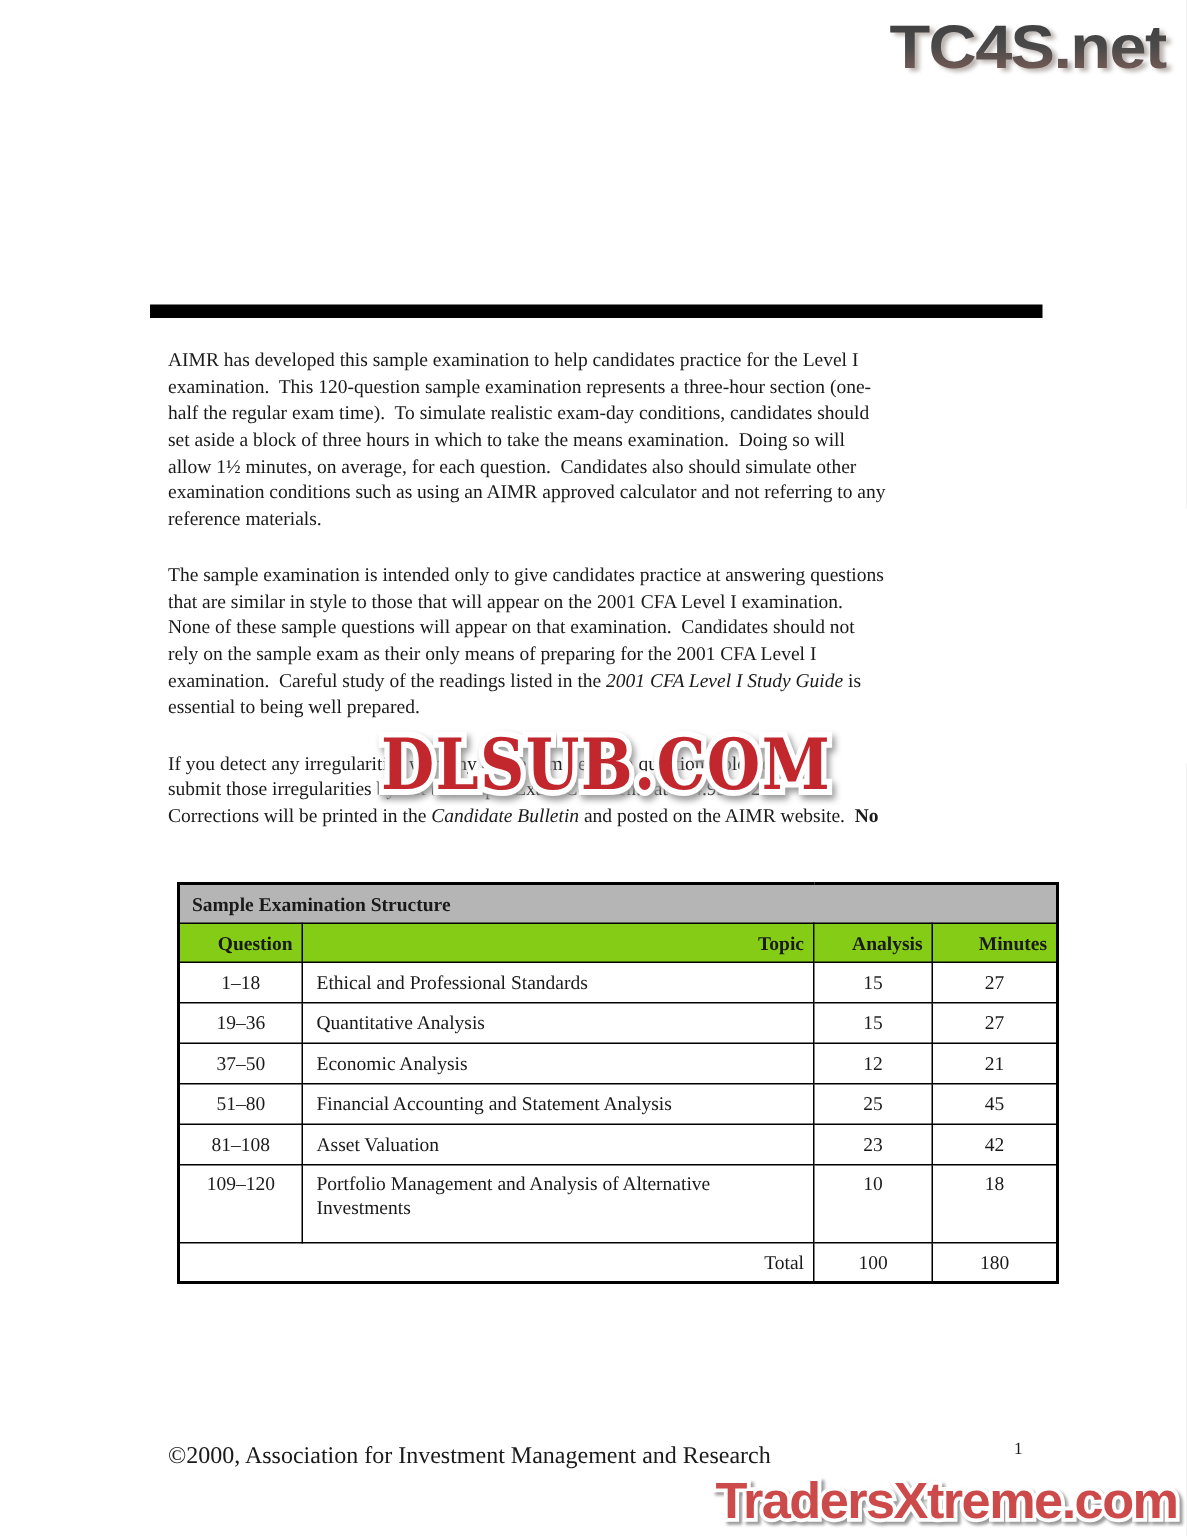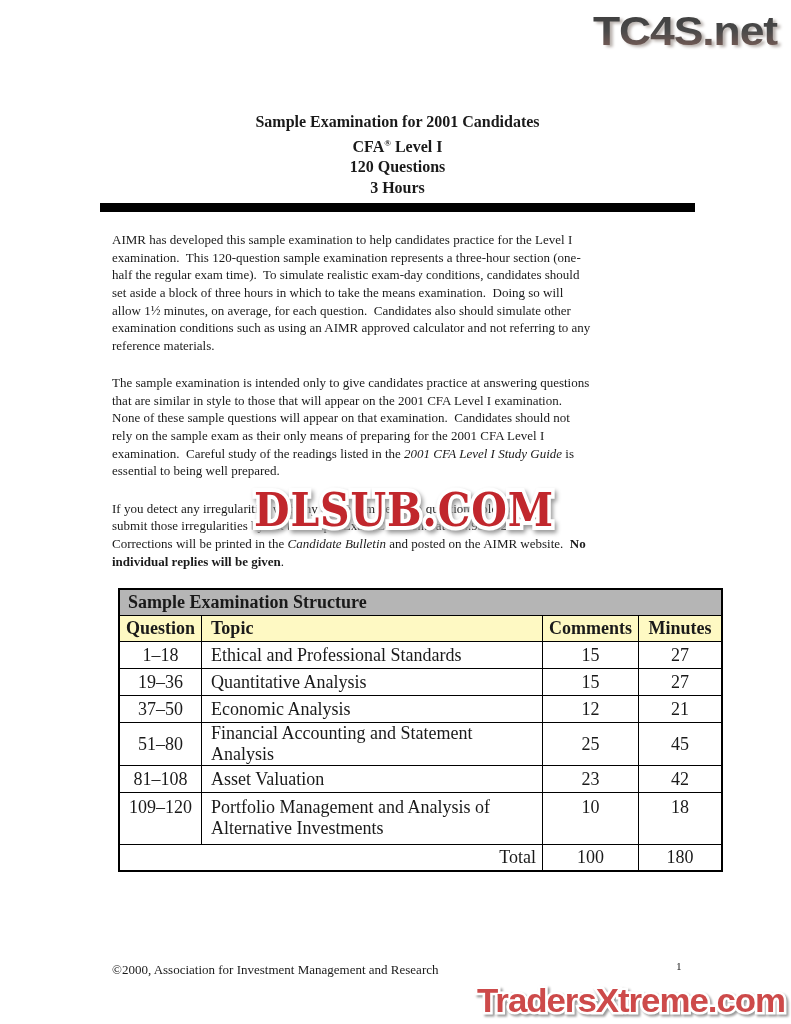--- a/index.html
+++ b/index.html
@@ -33,43 +33,43 @@
   .pline { white-space:pre; }
   .pline .i { font-style:italic; }
   .pline .b { font-weight:bold; }
 
   
   .dlsub { position:absolute; left:246px; top:479px; width:316px; height:62px; }
 
   
   .exam-table {
     position:absolute; left:118px; top:588px;
-    border-collapse:collapse; font-size:18px;
+    border-collapse:collapse; font-size:13px;
   }
   .exam-table td, .exam-table th {
     border:1.5px solid #000; padding:0 6px;
   }
   .exam-table { border:2px solid #000; }
   .tbl-title td {
     background:#b5b5b5; font-weight:bold; height:25px; padding-left:8px; text-align:left;
   }
-  .tbl-head th { background:#fef9c3; font-weight:bold; height:25px; }
+  .tbl-head th { background:#84cc16; font-weight:bold; height:25px;text-align:right; }
   .col-q { width:69px; text-align:center; }
   .col-t { width:303px; text-align:left; padding-left:9px !important; }
   .col-p { width:66px; text-align:center; }
   .col-m { width:70px; text-align:center; }
   .tbl-row td { height:26px; vertical-align:middle; }
   .tbl-row .col-t { padding-right:28px !important; }
   .tbl-row-tall td { height:47px; vertical-align:top; padding-top:4px; }
   .tbl-total td { height:25px; vertical-align:middle; }
   .tbl-total .total-label { text-align:right; padding-left:30px; }
 
   
   .footer-copyright {
-    position:absolute; left:112px; top:962px; font-size:13px;
+    position:absolute; left:112px; top:962px; font-size:16px;
   }
   .footer-page {
     position:absolute; left:676px; top:960px; font-size:11.4px;
   }
 
   
   .traders { position:absolute; left:470px; top:976px; width:322px; height:48px; }
 
   .logo-sans { font-family:"Liberation Sans", sans-serif; }
   .logo-serif { font-family:"DejaVu Serif", serif; }
@@ -83,26 +83,20 @@
     <defs>
       <linearGradient id="tcgrad" x1="0" y1="0" x2="0" y2="1">
         <stop offset="0" stop-color="#3c3c3c"></stop>
         <stop offset="0.5" stop-color="#4a4a4a"></stop>
         <stop offset="1" stop-color="#86625a"></stop>
       </linearGradient>
     </defs>
     <text x="8" y="41" font-size="41" font-weight="800" letter-spacing="-1" textLength="184" lengthAdjust="spacingAndGlyphs" fill="url(#tcgrad)" style="filter:drop-shadow(3px 2px 1.5px #b9b2ae)">TC4S.net</text>
   </svg>
 
-  <div class="title-block">
-    <div><span>Sample Examination for 2001 Candidates</span></div>
-    <div><span>CFA</span><sup>®</sup><span> Level I</span></div>
-    <div><span>120 Questions</span></div>
-    <div><span>3 Hours</span></div>
-  </div>
 
   <div class="black-rule"></div>
 
   <div class="body-text" id="paragraphs">
       <div class="para">
         <div class="pline"><span>AIMR has developed this sample examination to help candidates practice for the Level I</span></div>
         <div class="pline"><span>examination.  This 120-question sample examination represents a three-hour section (one-</span></div>
         <div class="pline"><span>half the regular exam time).  To simulate realistic exam-day conditions, candidates should</span></div>
         <div class="pline"><span>set aside a block of three hours in which to take the means examination.  Doing so will</span></div>
         <div class="pline"><span>allow 1½ minutes, on average, for each question.  Candidates also should simulate other</span></div>
@@ -114,37 +108,36 @@
         <div class="pline"><span>that are similar in style to those that will appear on the 2001 CFA Level I examination.</span></div>
         <div class="pline"><span>None of these sample questions will appear on that examination.  Candidates should not</span></div>
         <div class="pline"><span>rely on the sample exam as their only means of preparing for the 2001 CFA Level I</span></div>
         <div class="pline"><span>examination.  Careful study of the readings listed in the </span><span class="i">2001 CFA Level I Study Guide</span><span> is</span></div>
         <div class="pline"><span>essential to being well prepared.</span></div>
       </div>
       <div class="para">
         <div class="pline"><span>If you detect any irregularities with any of the sample exam questions, please</span></div>
         <div class="pline"><span>submit those irregularities by fax to Sample Exam Comments at 804.951.5299.</span></div>
         <div class="pline"><span>Corrections will be printed in the </span><span class="i">Candidate Bulletin</span><span> and posted on the AIMR website.  </span><span class="b">No</span></div>
-        <div class="pline"><span class="b">individual replies will be given</span><span>.</span></div>
       </div>
     </div>
 
   <svg class="dlsub logo-serif" viewBox="0 0 316 62">
     <text x="8" y="47" font-size="47" font-weight="bold" letter-spacing="1" textLength="300" lengthAdjust="spacingAndGlyphs" fill="#c1272d" stroke="#ffffff" stroke-width="8" paint-order="stroke" style="filter:drop-shadow(2px 3px 2px #9a9a9a)">DLSUB.COM</text>
   </svg>
 
   <table class="exam-table">
     <tbody>
         <tr class="tbl-title">
       <td colspan="4">Sample Examination Structure</td>
     </tr>
     <tr class="tbl-head">
       <th class="col-q">Question</th>
       <th class="col-t">Topic</th>
-      <th class="col-p">Comments</th>
+      <th class="col-p">Analysis</th>
       <th class="col-m">Minutes</th>
     </tr>
     <tr class="tbl-row">
       <td class="col-q">1–18</td>
       <td class="col-t">Ethical and Professional Standards</td>
       <td class="col-p">15</td>
       <td class="col-m">27</td>
     </tr>
     <tr class="tbl-row">
       <td class="col-q">19–36</td>

